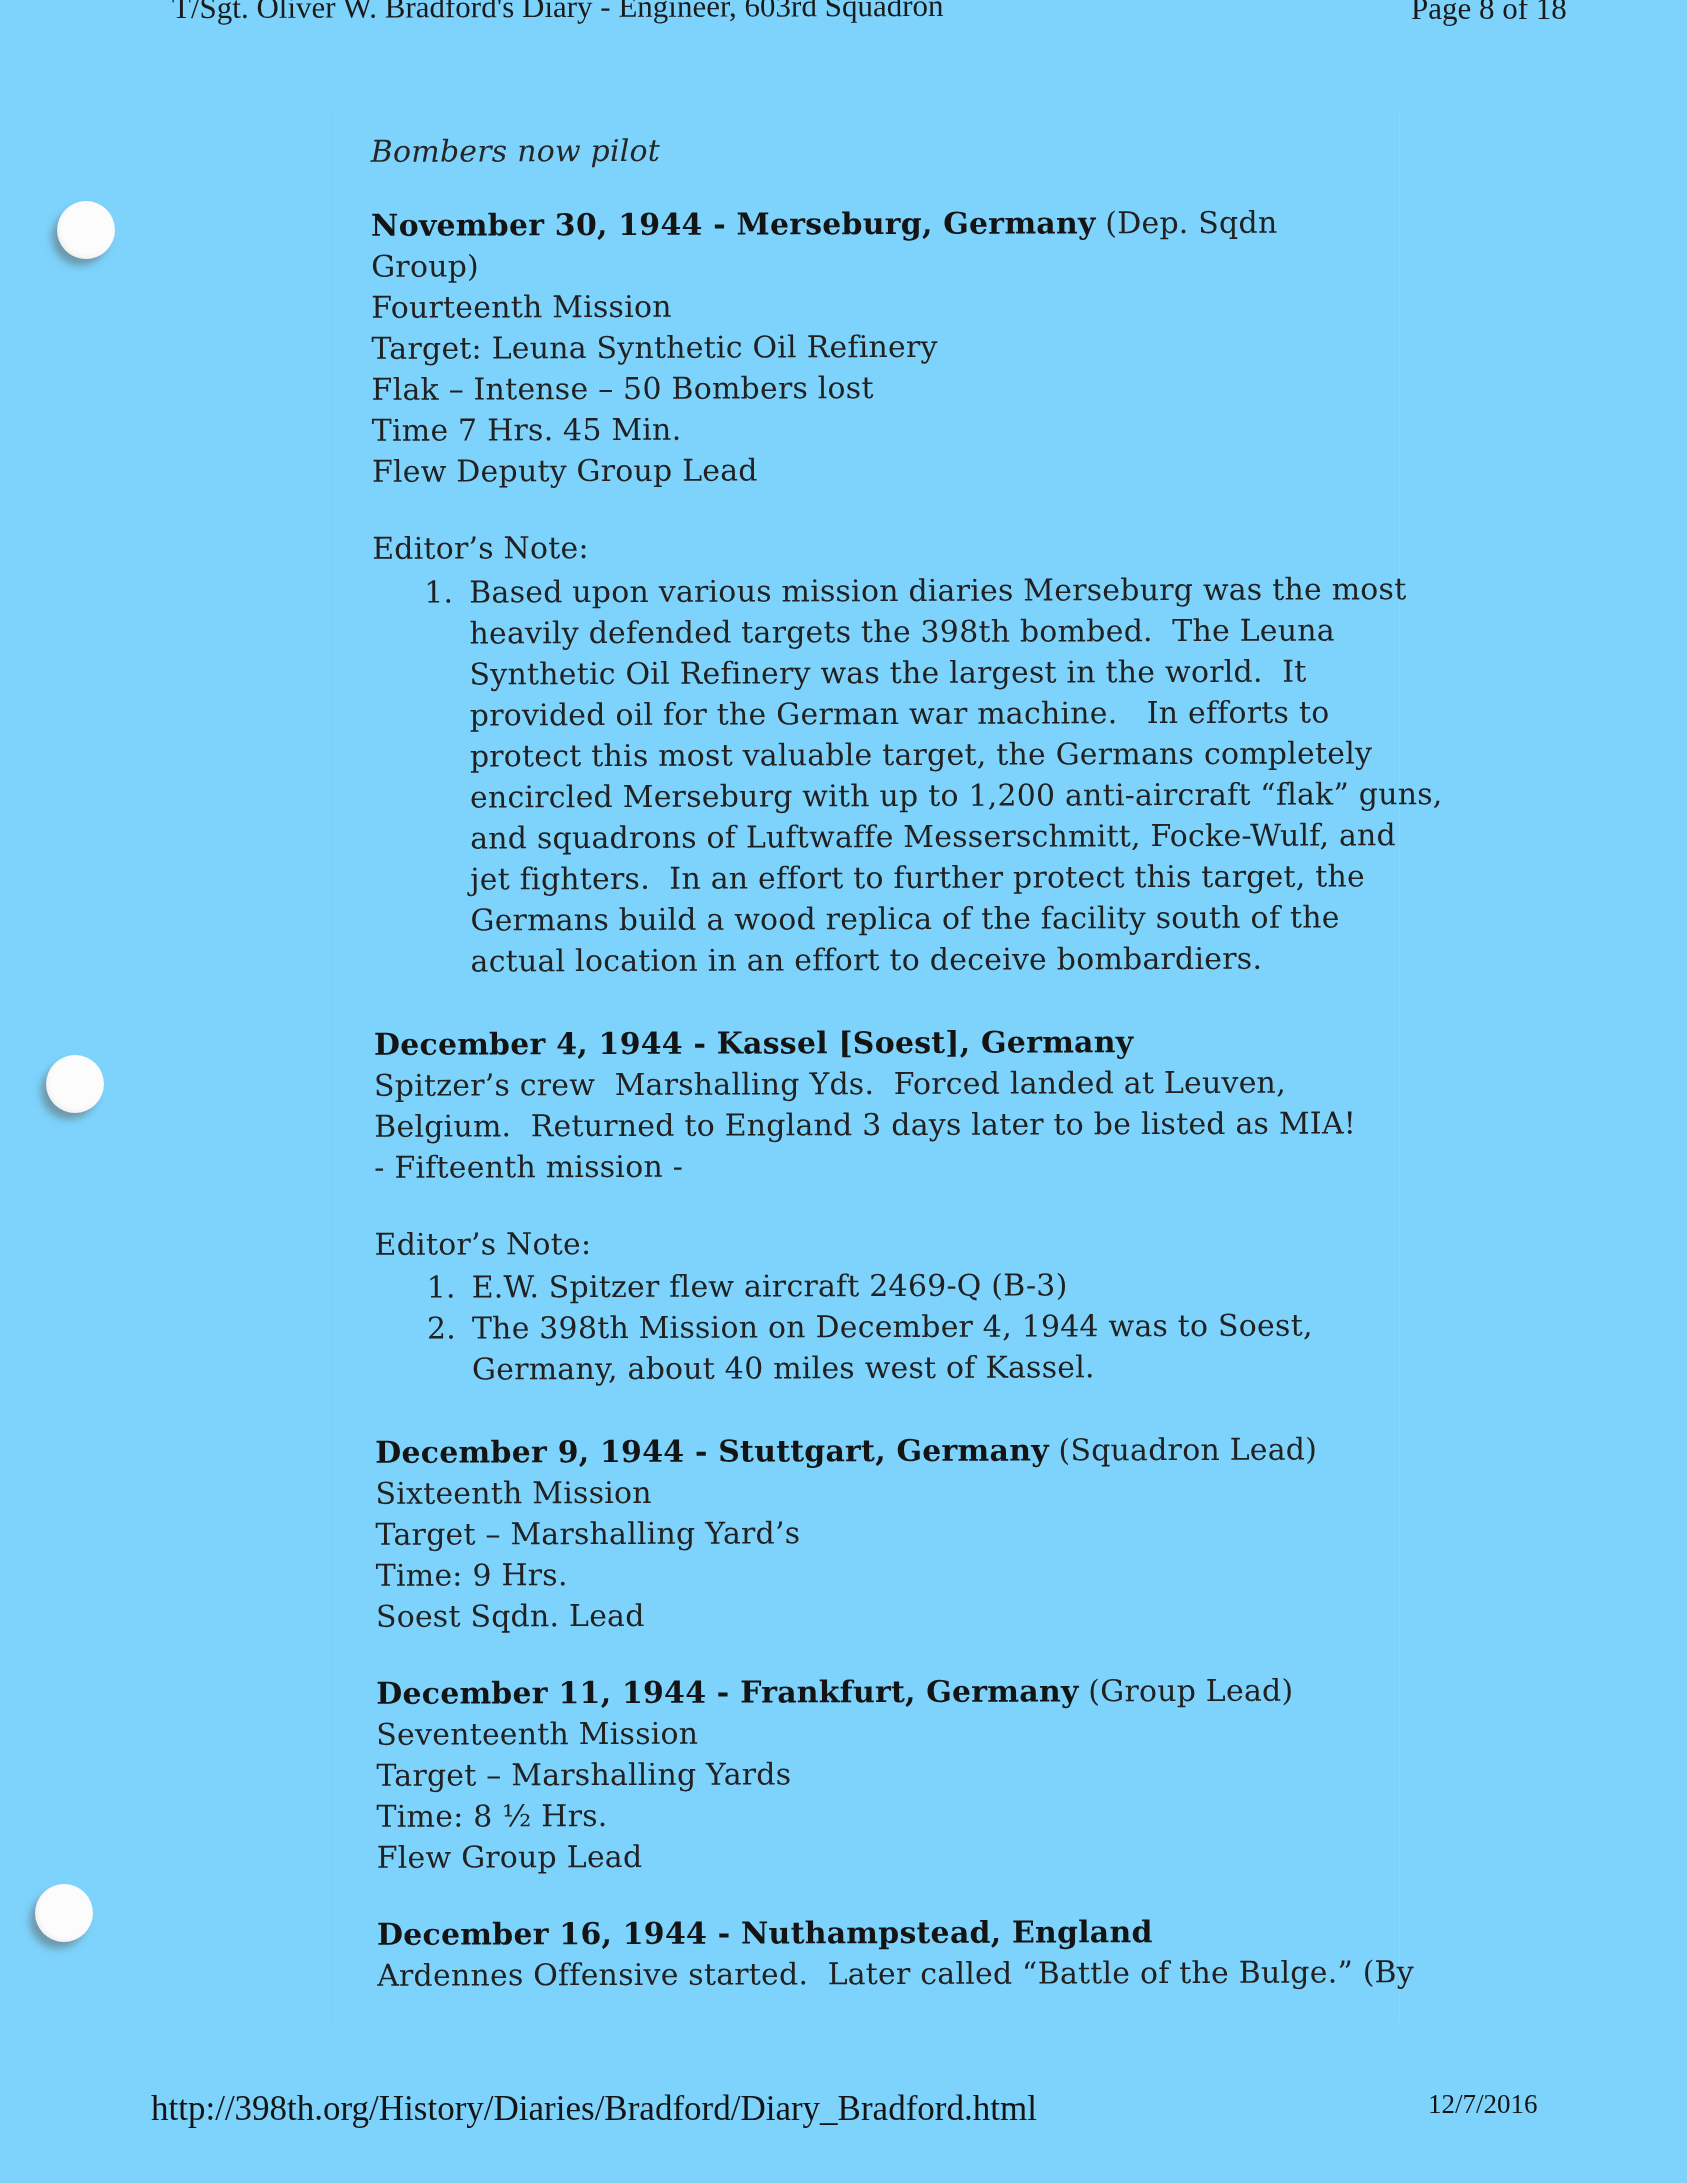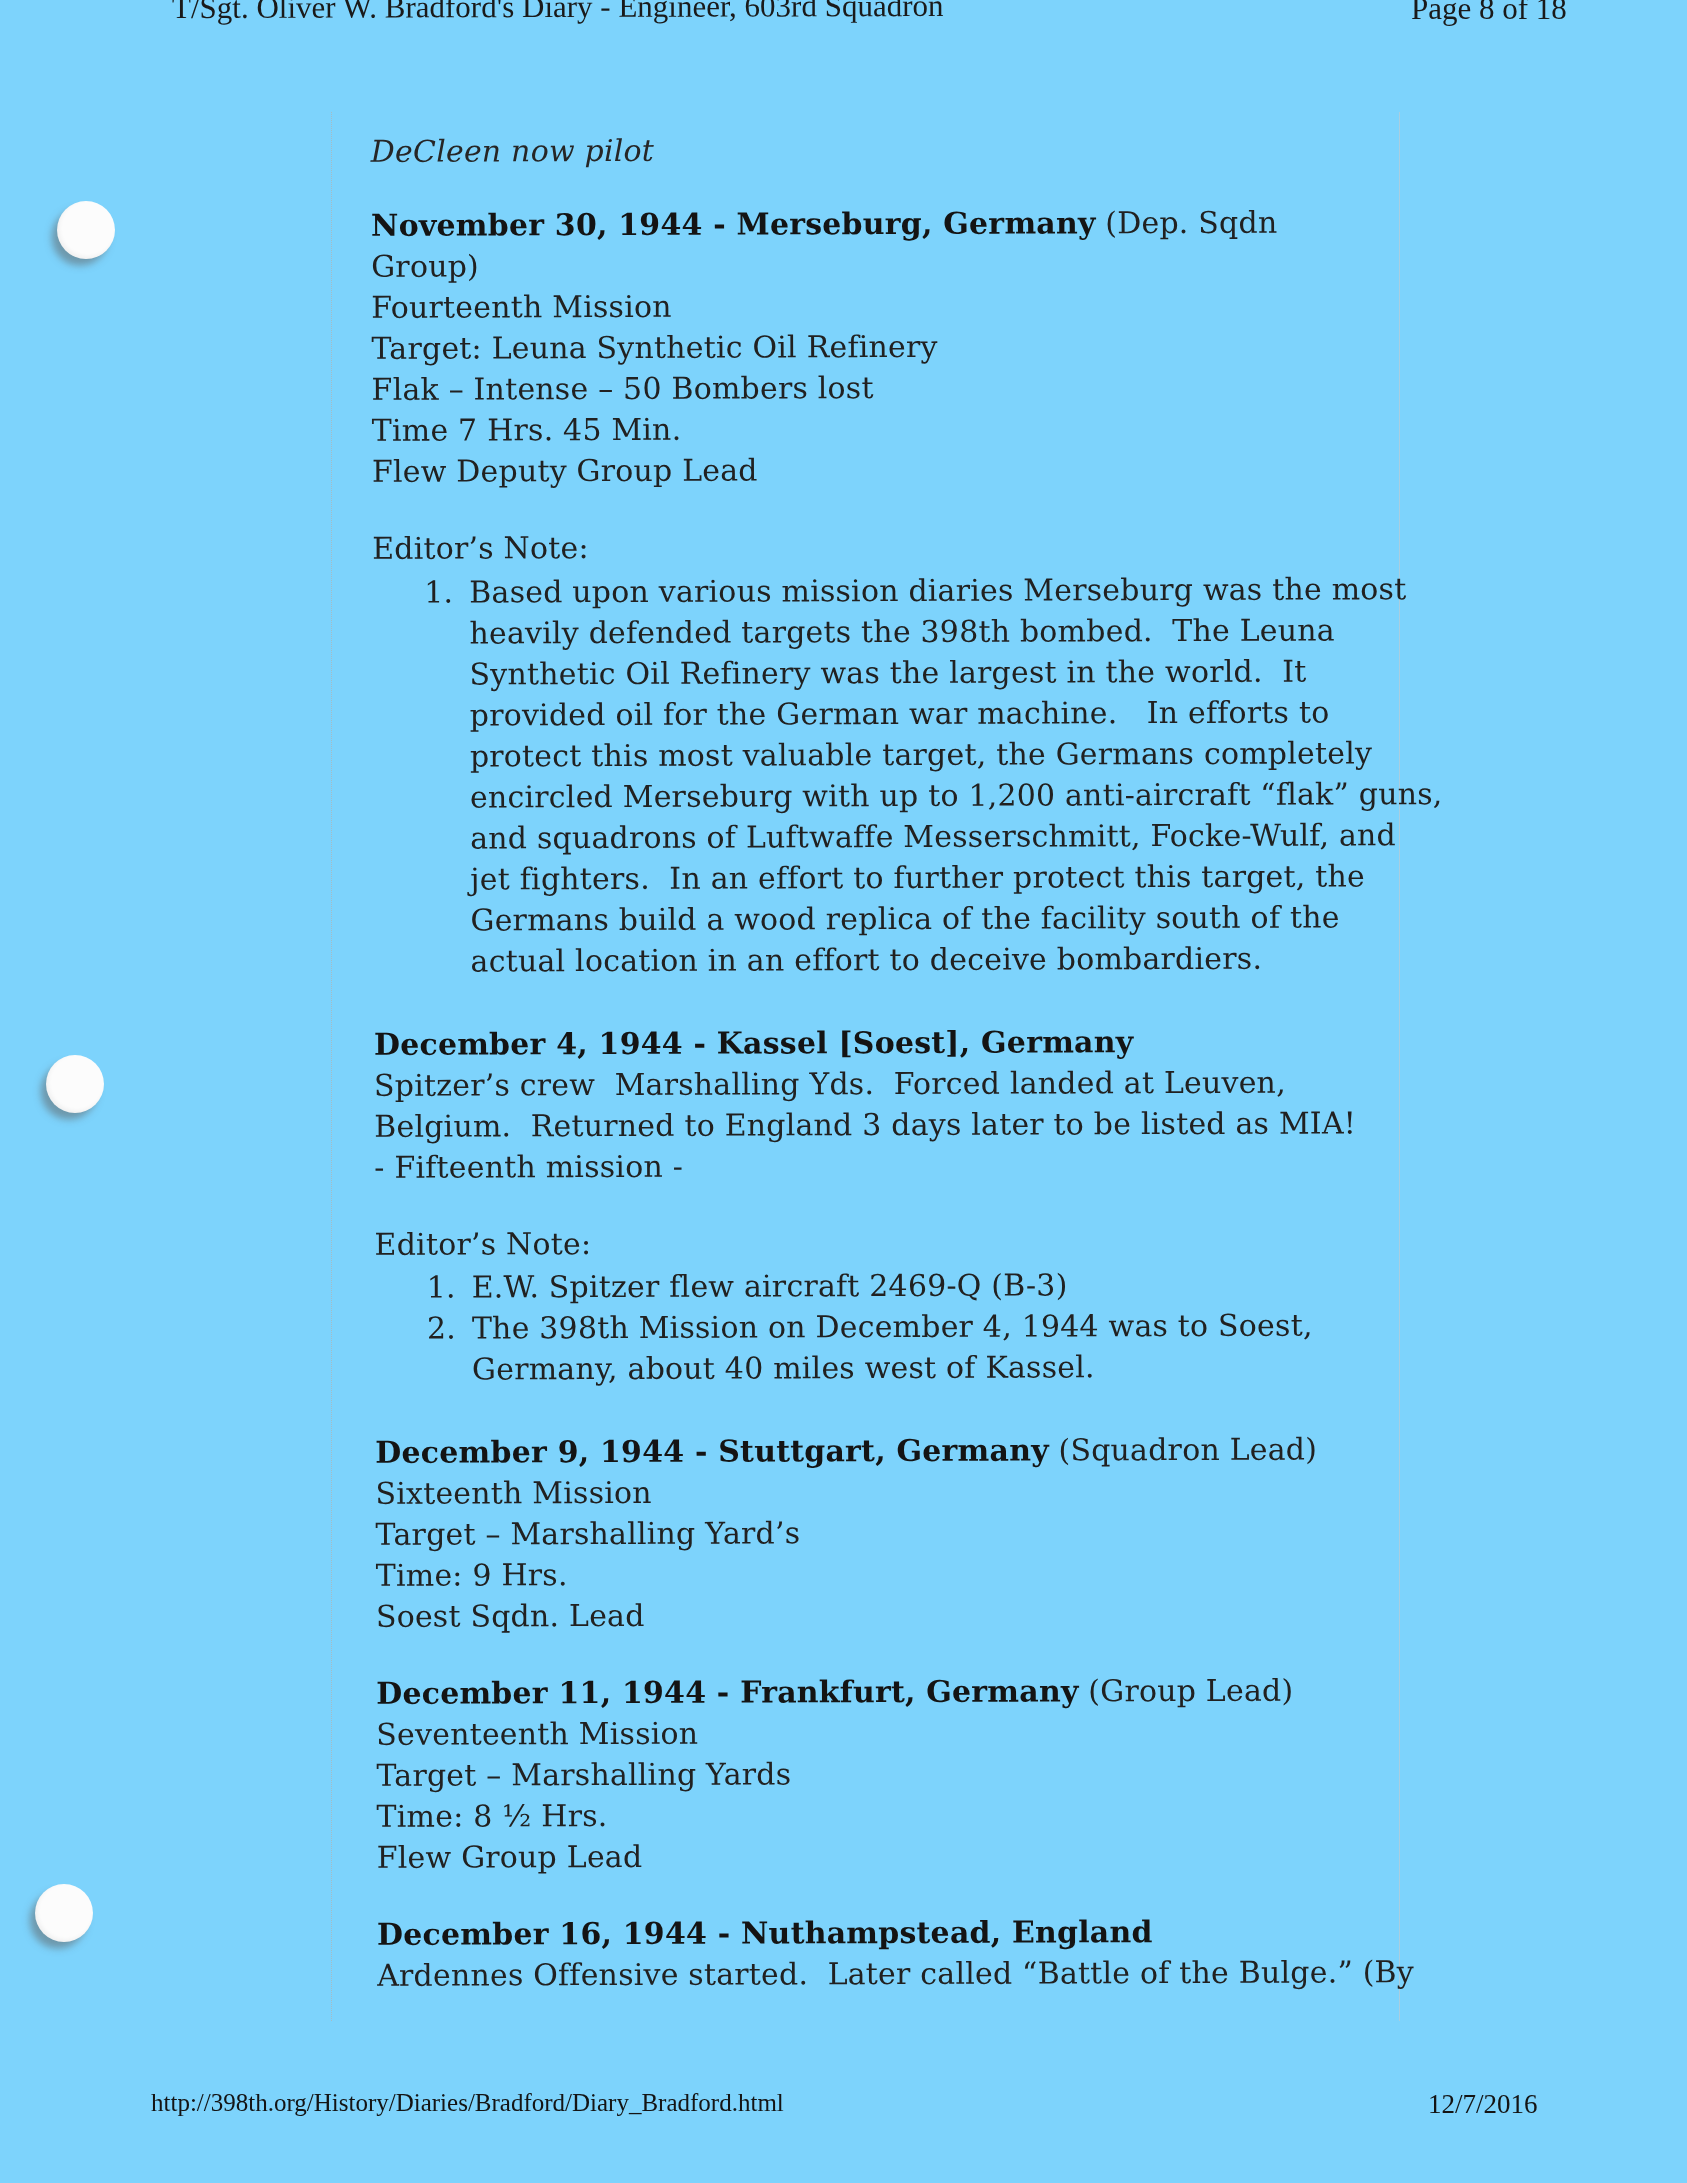--- a/index.html
+++ b/index.html
@@ -18,21 +18,21 @@
     transform:rotate(-0.15deg);
   }
   .hdr-right{
     position:absolute;left:1411px;top:-9.3px;
     font-family:"Liberation Serif", serif;
     font-size:31px;color:#1a1a1a;white-space:pre;
   }
   .ftr-url{
     position:absolute;left:151px;top:2089px;
     font-family:"Liberation Serif", serif;
-    font-size:25px;color:#141414;white-space:pre;
+    font-size:35px;color:#141414;white-space:pre;
   }
   .ftr-date{
     position:absolute;left:1428px;top:2089px;
     font-family:"Liberation Serif", serif;
     font-size:27px;color:#141414;white-space:pre;
   }
   
   .edge{position:absolute;top:112px;height:1909px;width:0;opacity:.75;}
   .edge-l{left:331px;border-left:1.3px dotted #b3b3b3;}
   .edge-r{left:1399px;border-left:1.3px solid #c9c9c9;opacity:.6;}
@@ -71,21 +71,21 @@
 
   <div class="edge edge-l"></div>
   <div class="edge edge-r"></div>
 
   <div class="hole hole-1"></div>
   <div class="hole hole-2"></div>
   <div class="hole hole-3"></div>
 
   <div class="content" id="content">
       <div class="block italic-note">
-        <div class="line"><span>DeCleen now pilot</span></div>
+        <div class="line"><span>Bombers now pilot</span></div>
       </div>
       <div class="block para">
         <div class="line"><span class="bold">November 30, 1944 - Merseburg, Germany</span><span> (Dep. Sqdn</span></div>
         <div class="line"><span>Group)</span></div>
         <div class="line"><span>Fourteenth Mission</span></div>
         <div class="line"><span>Target: Leuna Synthetic Oil Refinery</span></div>
         <div class="line"><span>Flak – Intense – 50 Bombers lost</span></div>
         <div class="line"><span>Time 7 Hrs. 45 Min.</span></div>
         <div class="line"><span>Flew Deputy Group Lead</span></div>
       </div>

